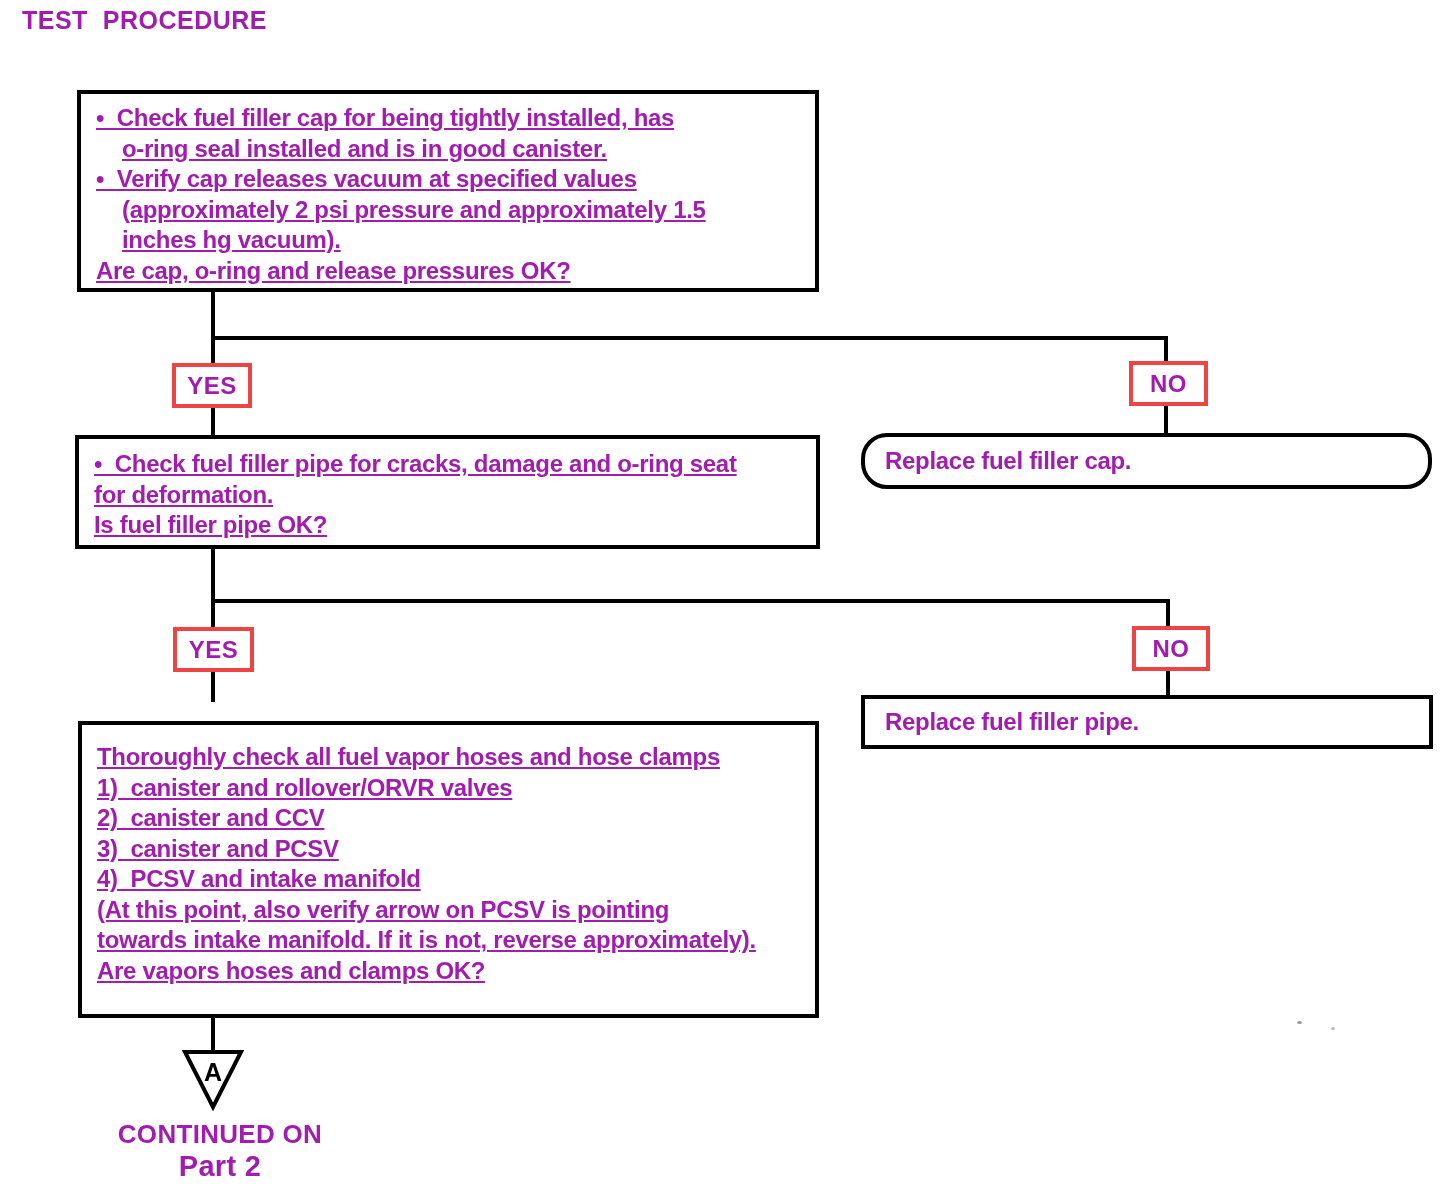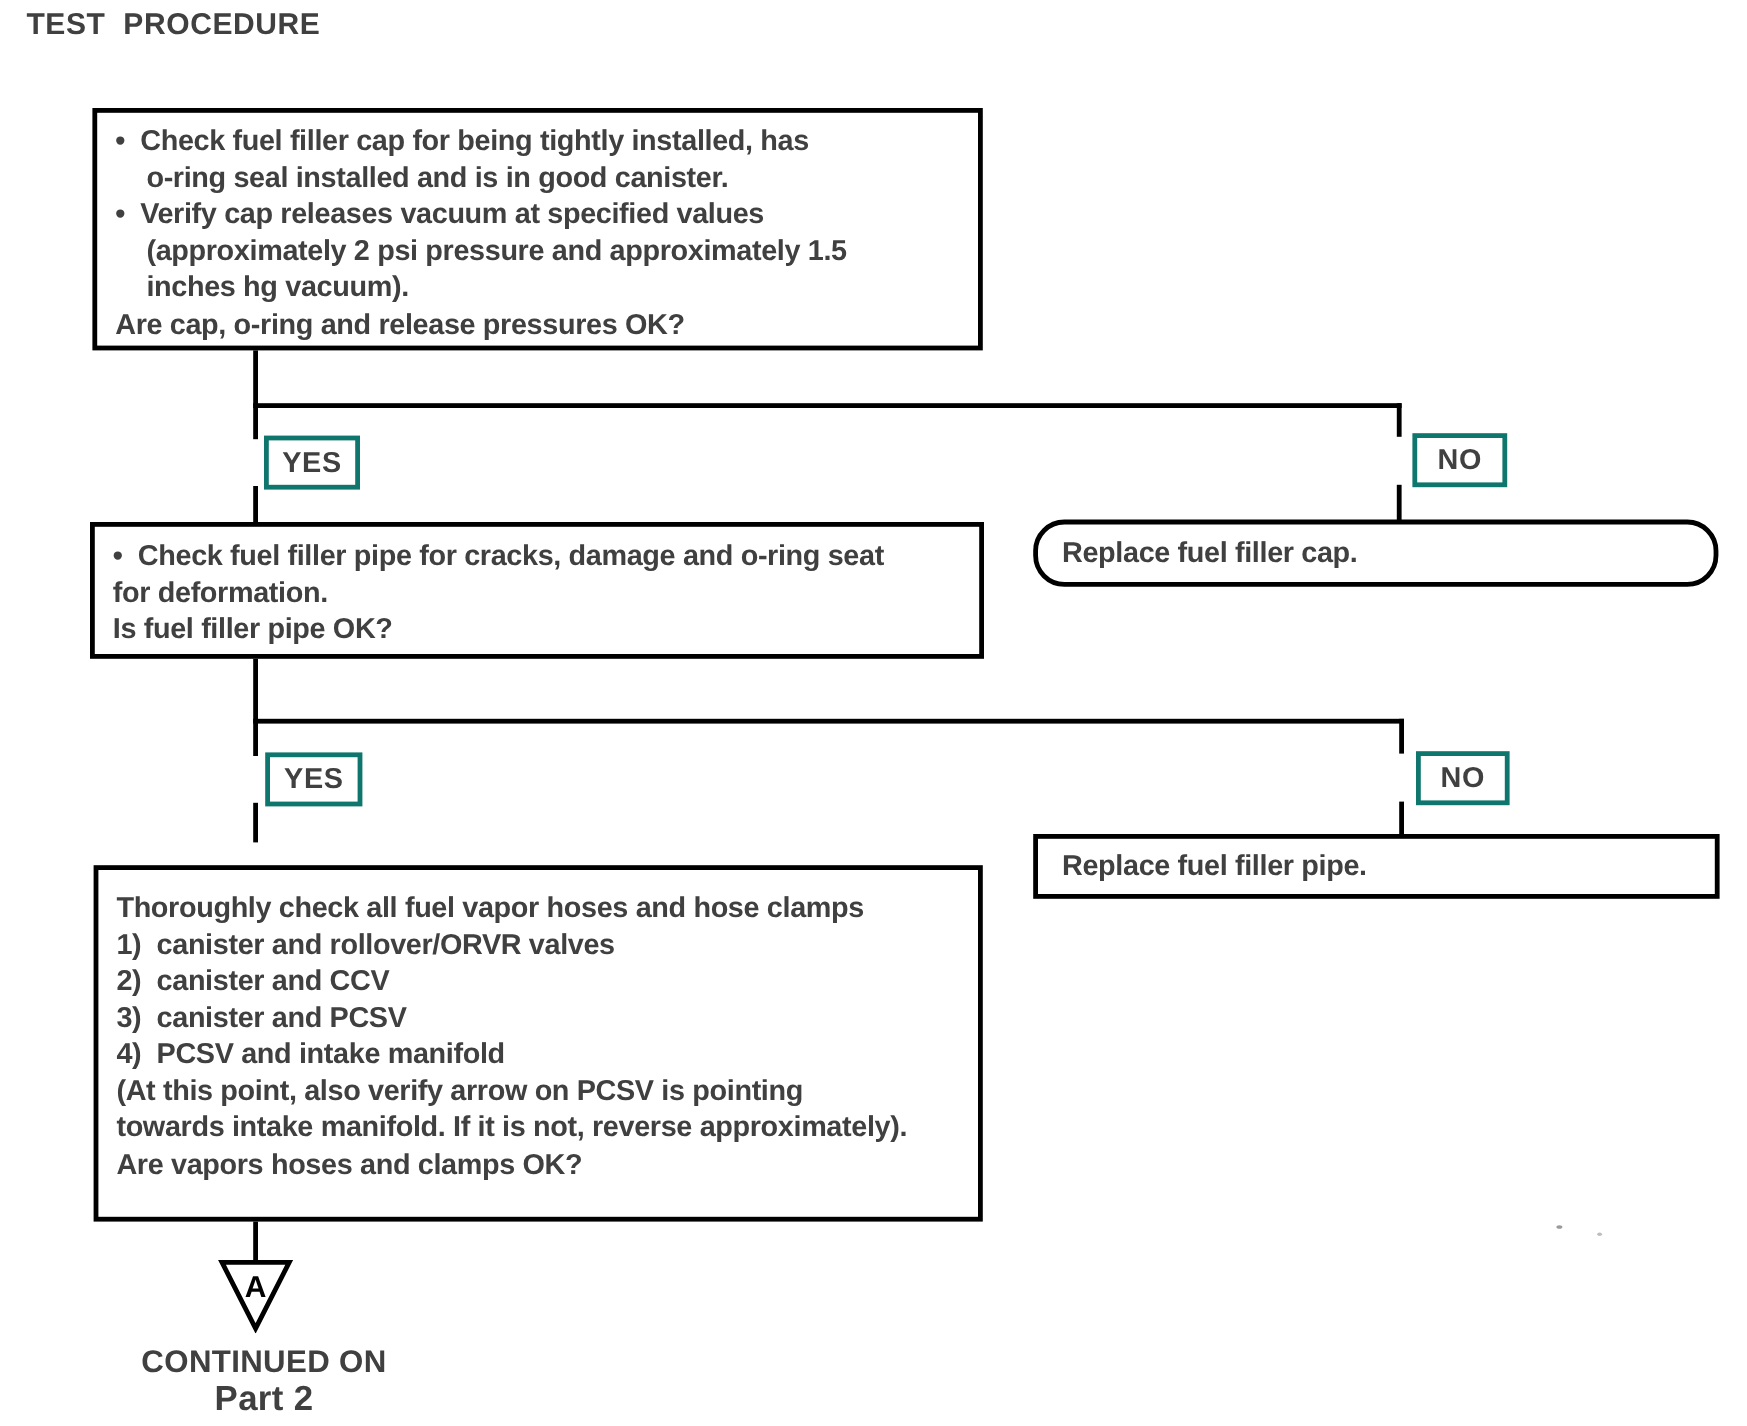--- a/index.html
+++ b/index.html
@@ -1,58 +1,58 @@
 <!DOCTYPE html>
 <html><head>
 <meta charset="utf-8">
 <style>
   html, body { margin: 0; padding: 0; background: #ffffff; }
   .page {
     position: relative;
     width: 1456px;
     height: 1176px;
     background: #ffffff;
-    color: #404040;
+    color: #a21caf;
     font-family: "Liberation Sans", "DejaVu Sans", sans-serif;
     font-weight: 700;
     overflow: hidden;
   }
   .title {
     position: absolute;
     left: 22px;
     top: 6px;
     font-size: 25px;
     letter-spacing: 0.5px;
     white-space: pre;
   }
   .box {
     position: absolute;
     border: 4px solid #000;
     background: #fff;
     box-sizing: border-box;
     padding: 9px 4px 0 15px;
+    text-decoration: underline;
   }
   .ln {
     white-space: pre;
     font-size: 24px;
     line-height: 30.5px;
     letter-spacing: -0.3px;
   }
   .ln.cont { padding-left: 26px; }
   .tag {
     position: absolute;
-    border: 4px solid #0f766e;
+    border: 4px solid #ef4444;
     background: #fff;
     box-sizing: border-box;
     display: flex;
     align-items: center;
     justify-content: center;
     font-size: 24px;
     letter-spacing: 0.5px;
-    margin-left: 48px;
   }
   .action {
     position: absolute;
     border: 4px solid #000;
     background: #fff;
     box-sizing: border-box;
     display: flex;
     align-items: center;
     padding-left: 20px;
     font-size: 24px;

